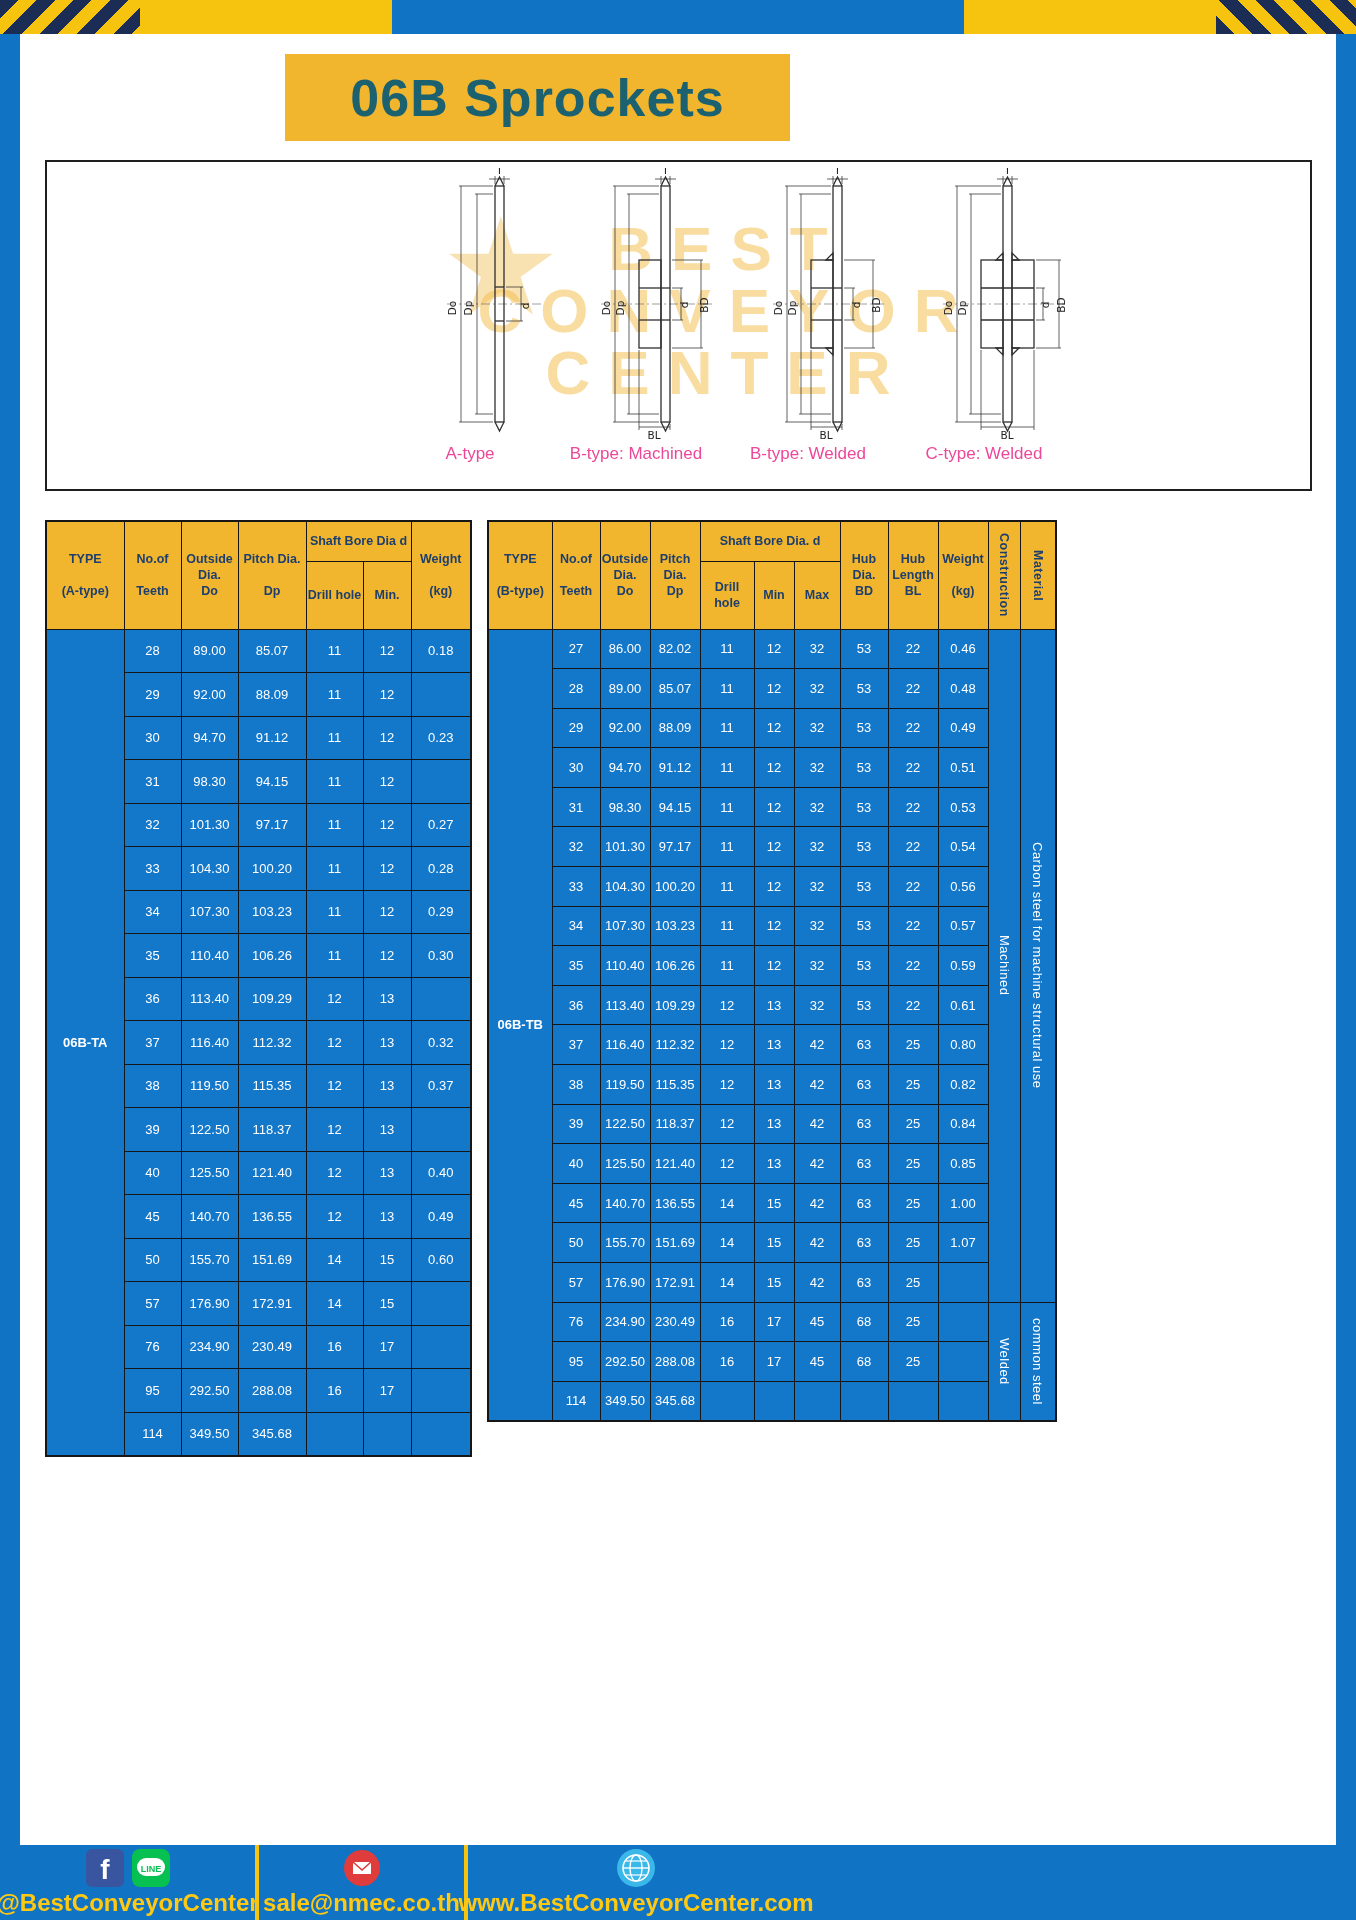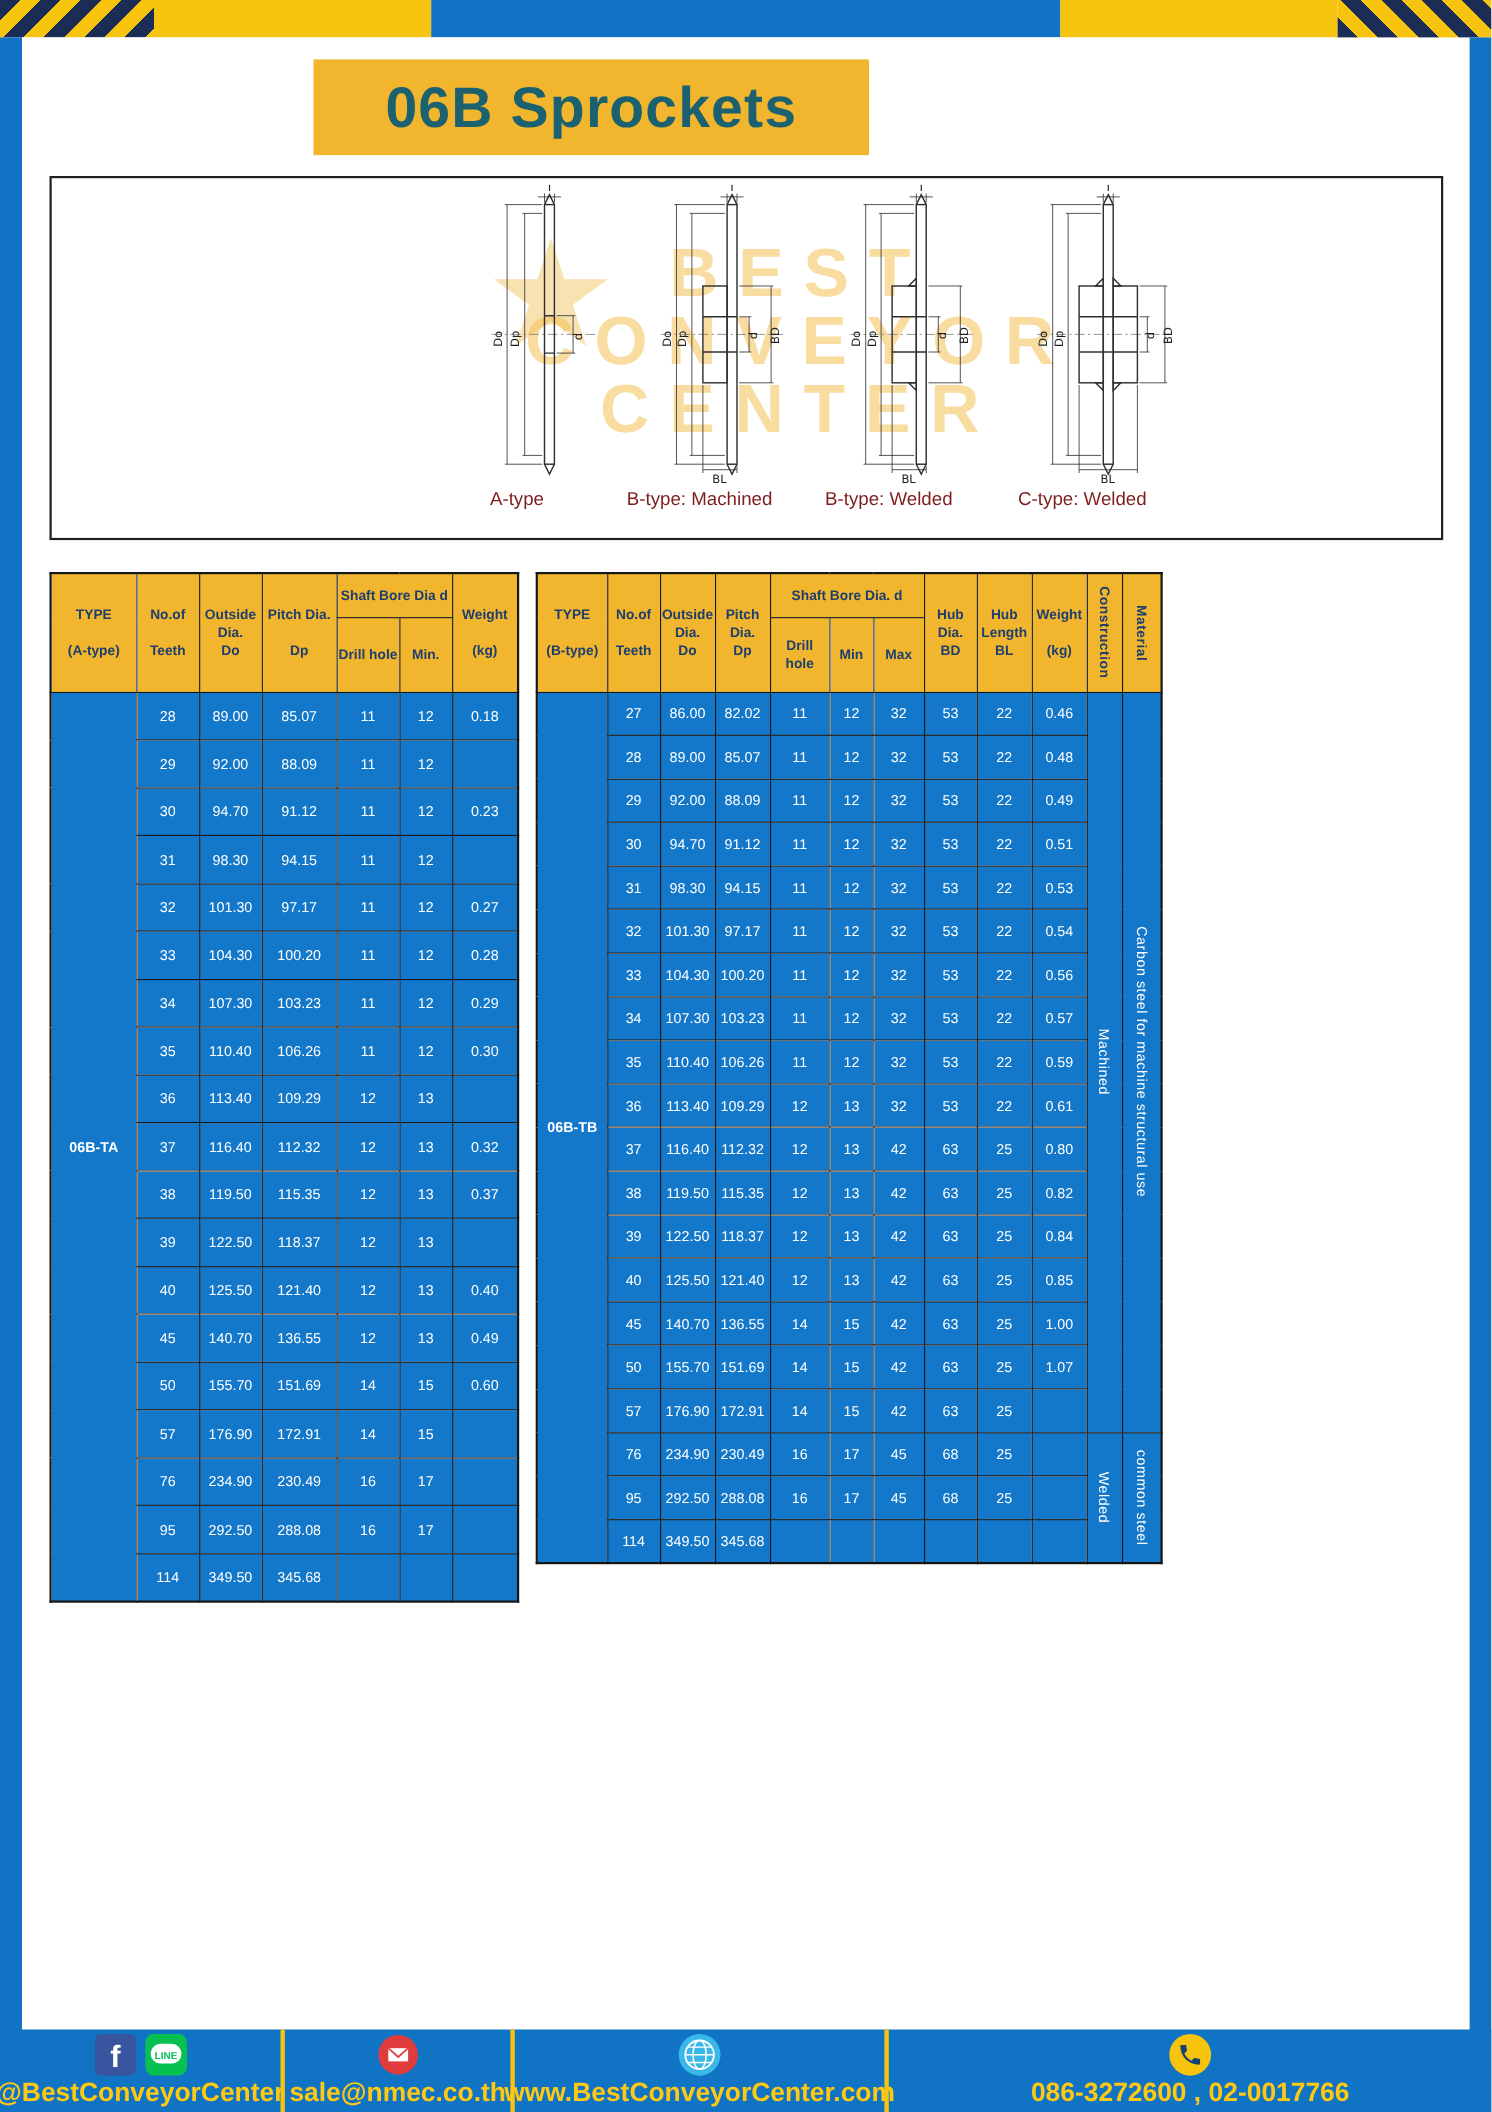--- a/index.html
+++ b/index.html
@@ -24,21 +24,21 @@
   .panel{position:absolute;left:25px;top:126px;width:1263px;height:327px;border:2px solid #1f1f1f;background:#fff;}
   .specs{position:absolute;left:14px;top:86px;z-index:3;}
   .spec-line{font-size:19px;font-weight:bold;color:#16566B;line-height:27px;white-space:nowrap;}
 
   .watermark{position:absolute;left:330px;top:56px;width:700px;text-align:center;z-index:1;color:rgba(242,191,82,0.55);font-weight:bold;pointer-events:none;}
   .wline{font-size:62px;line-height:62px;letter-spacing:18px;}
   .wstar{position:absolute;left:70px;top:-20px;font-size:120px;color:rgba(242,191,82,0.45);}
 
   .figs{position:absolute;left:348px;top:6px;display:flex;gap:10px;z-index:2;}
   .fig{display:flex;flex-direction:column;align-items:center;}
-  .fig-caption{margin-top:4px;font-size:17px;color:#7f1d1d;white-space:nowrap;}
+  .fig-caption{margin-top:4px;font-size:17px;color:#ec4899;white-space:nowrap;}
   svg.draw line,svg.draw path,svg.draw rect{stroke:#2f2f2f;fill:none;stroke-width:0.75;}
   svg.draw .th{stroke-width:1.3;}
   svg.draw .cl{stroke:#777;stroke-dasharray:9 3 2 3;stroke-width:0.7;}
   svg.draw text{font-size:10.5px;fill:#222;font-family:"DejaVu Sans",sans-serif;}
 
   
   .spec-table{position:absolute;border-collapse:collapse;table-layout:fixed;border:2px solid #161616;}
   .spec-table th,.spec-table td{border:1px solid #161616;text-align:center;vertical-align:middle;padding:0;overflow:hidden;}
   .spec-table thead th{background:#F2B62E;color:#1E3F6D;font-weight:bold;font-size:12.5px;line-height:1.3;white-space:pre-line;}
   .spec-table tbody td{background:#1377CA;color:#fff;font-size:13px;}
@@ -746,24 +746,15 @@
           <circle cx="20" cy="20" r="19" fill="#3BB8EA"></circle>
           <circle cx="20" cy="20" r="13" fill="none" stroke="#ffffff" stroke-width="1.6"></circle>
           <ellipse cx="20" cy="20" rx="6" ry="13" fill="none" stroke="#ffffff" stroke-width="1.4"></ellipse>
           <line x1="7" y1="20" x2="33" y2="20" stroke="#ffffff" stroke-width="1.4"></line>
           <line x1="9.5" y1="13" x2="30.5" y2="13" stroke="#ffffff" stroke-width="1.2"></line>
           <line x1="9.5" y1="27" x2="30.5" y2="27" stroke="#ffffff" stroke-width="1.2"></line>
         </svg>
       </div>
       <div class="footer-label">www.BestConveyorCenter.com</div>
     </div>
-    <div class="footer-sec sec-4">
-      <div class="icon-row">
-        <svg class="ficon" width="40" height="40">
-          <circle cx="20" cy="20" r="19" fill="#F6C40E"></circle>
-          <path transform="translate(8,8)" fill="#16406E" d="M6.62 10.79c1.44 2.83 3.76 5.14 6.59 6.59l2.2-2.2c.27-.27.67-.36 1.02-.24 1.12.37 2.33.57 3.57.57.55 0 1 .45 1 1V20c0 .55-.45 1-1 1-9.39 0-17-7.61-17-17 0-.55.45-1 1-1h3.5c.55 0 1 .45 1 1 0 1.25.2 2.45.57 3.57.11.35.03.74-.25 1.02l-2.2 2.2z"></path>
-        </svg>
-      </div>
-      <div class="footer-label">086-3272600 , 02-0017766</div>
-    </div>
   </div>
 
 </div>
 
 </body></html>

